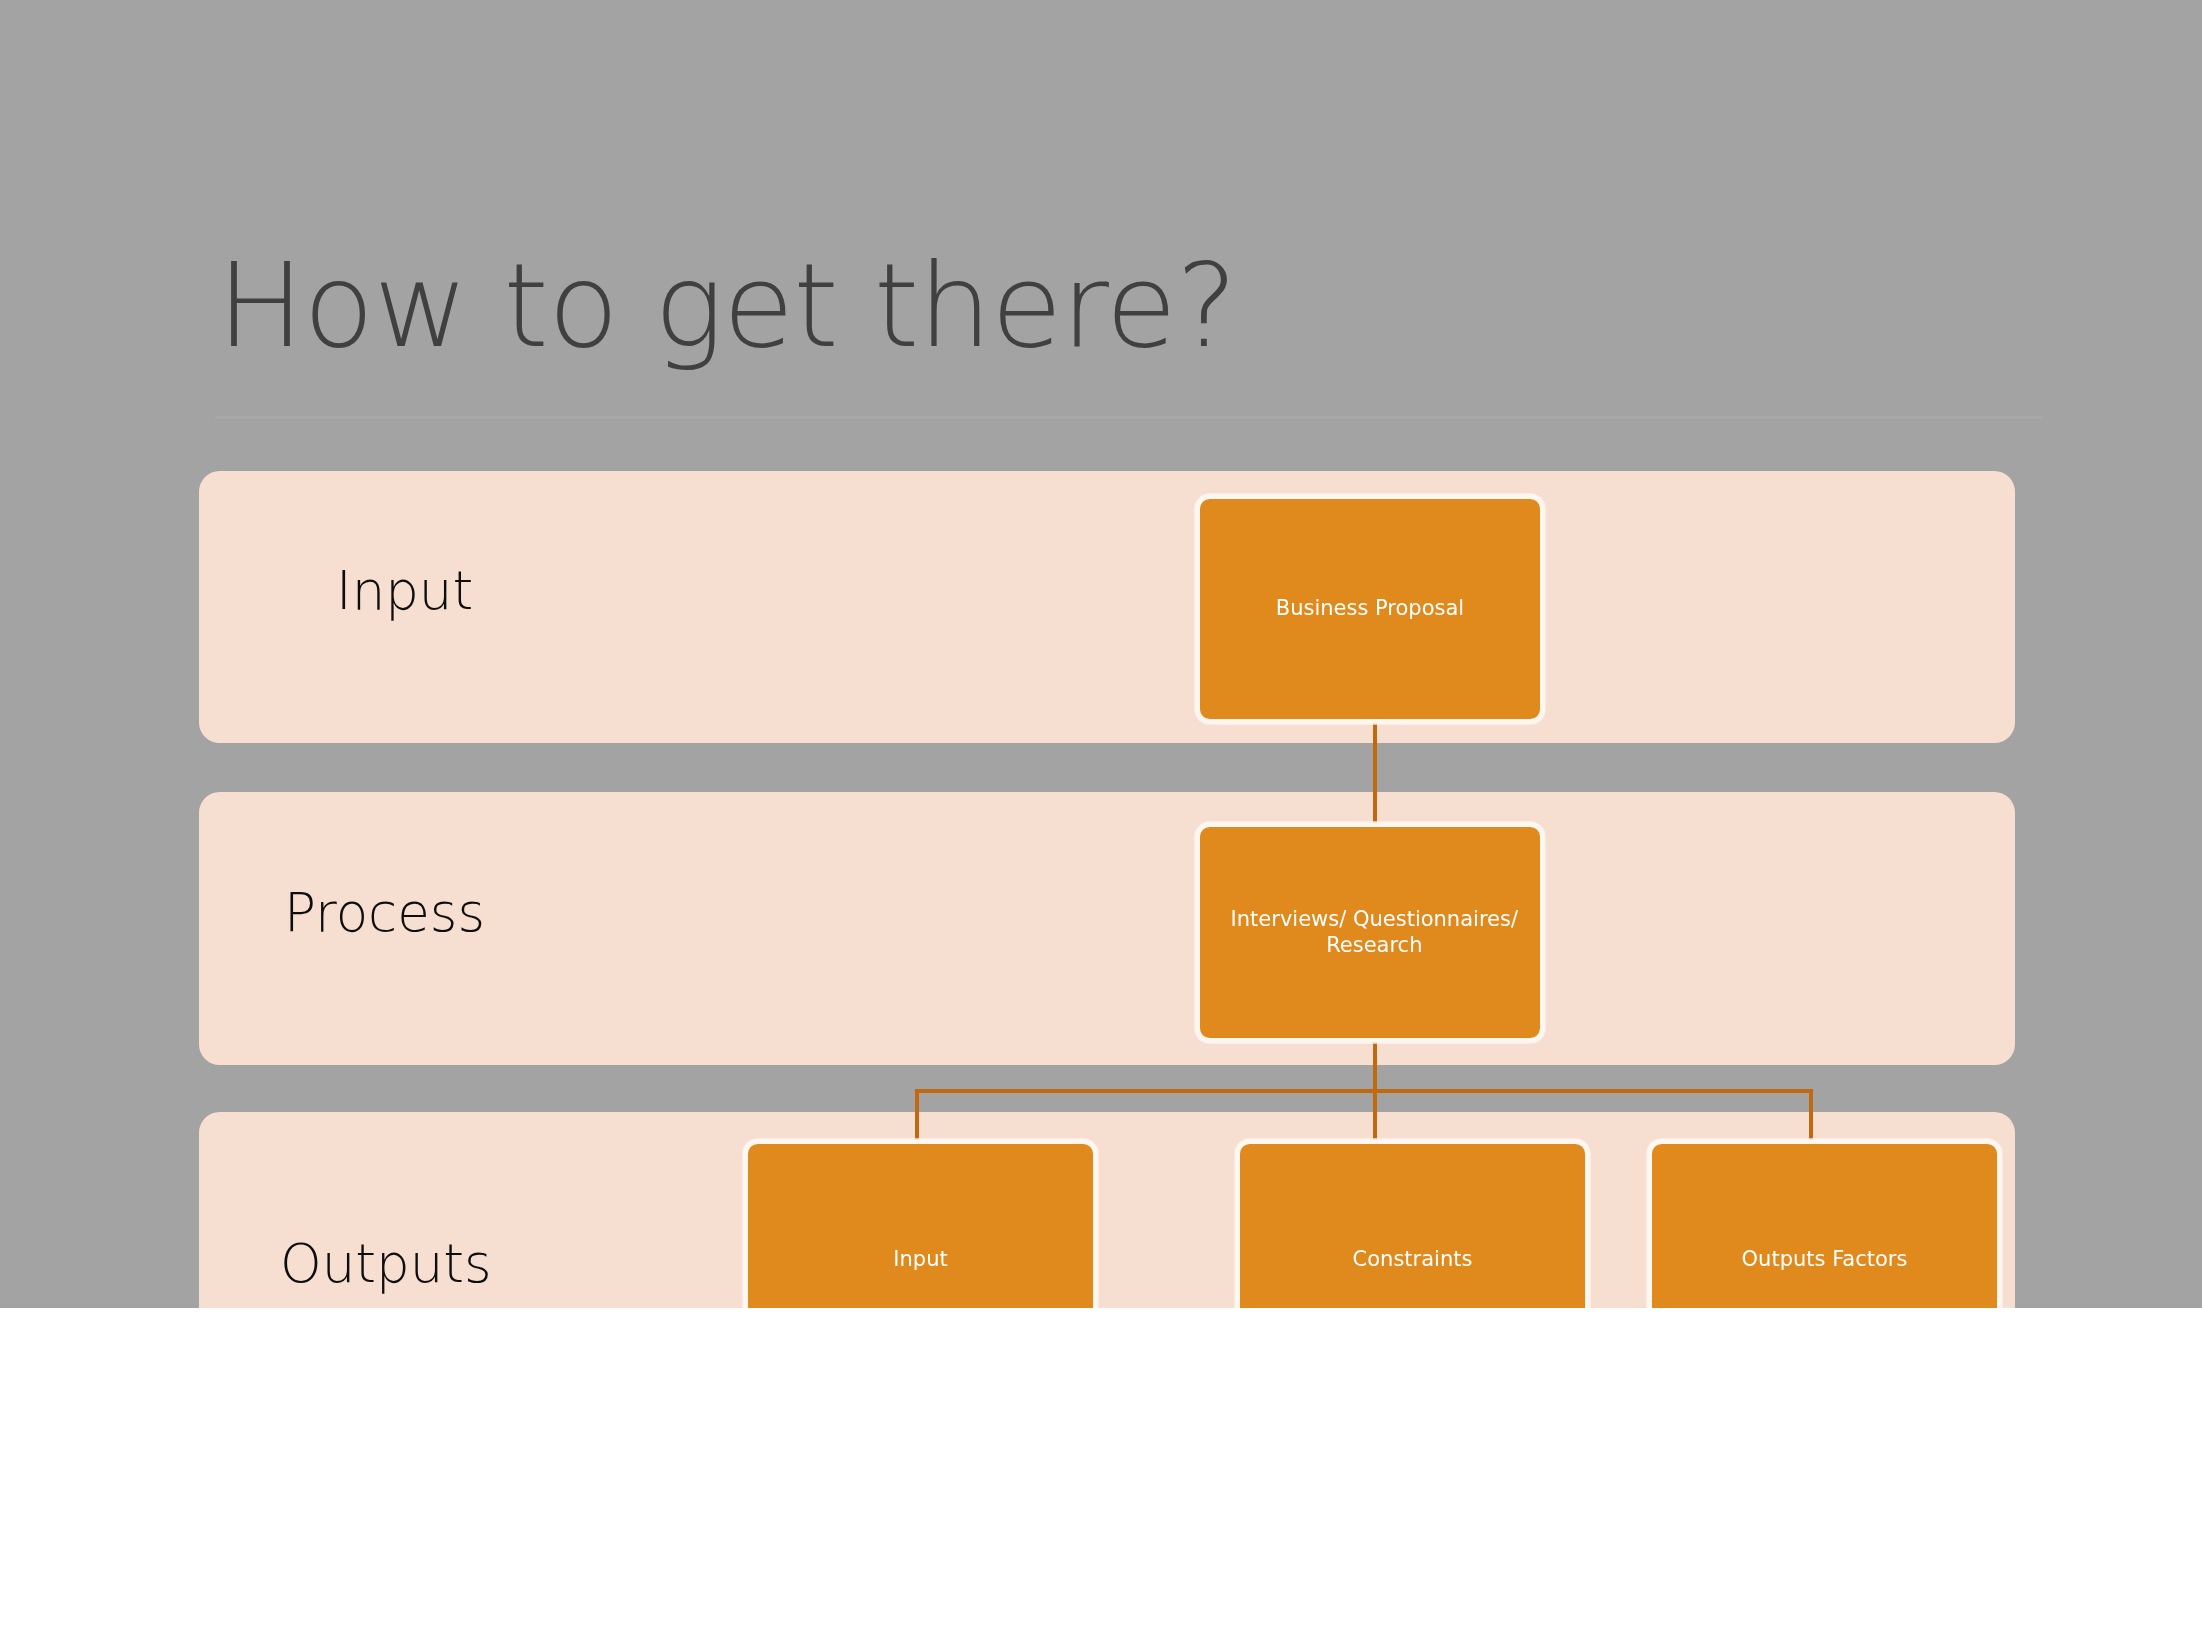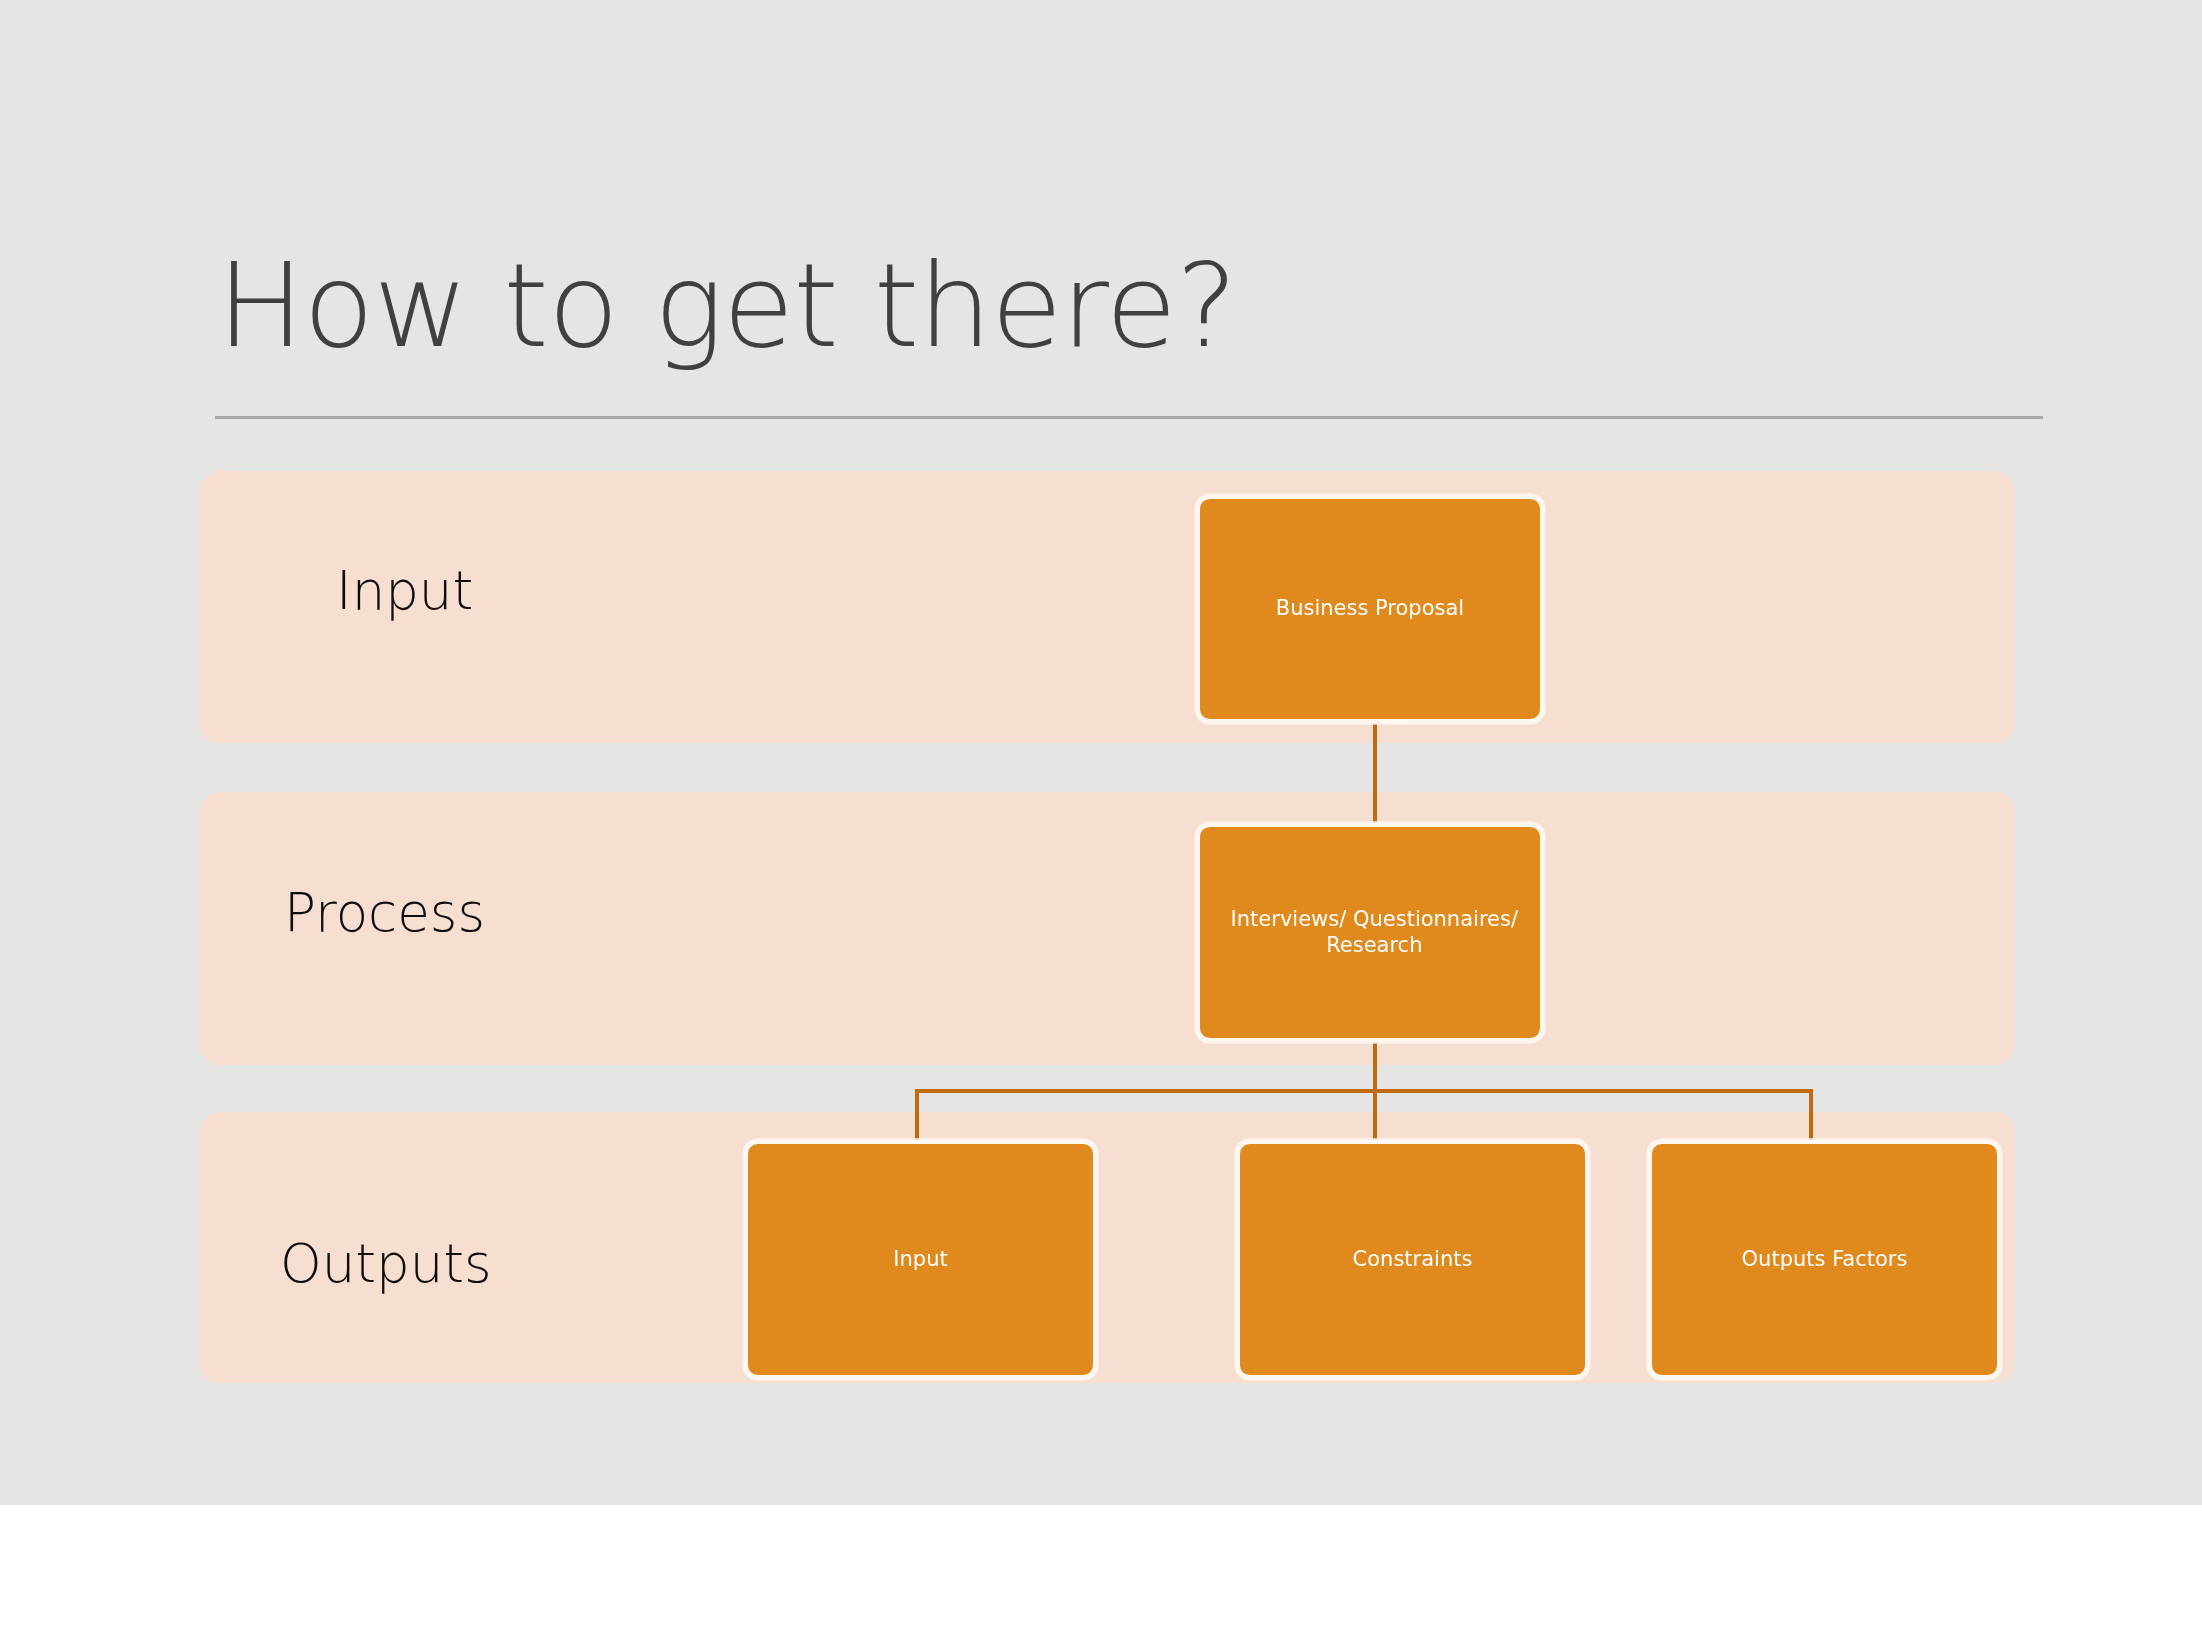--- a/index.html
+++ b/index.html
@@ -6,22 +6,22 @@
     margin: 0;
     padding: 0;
     background: #ffffff;
   }
   body {
     font-family: "Liberation Sans", sans-serif;
   }
   #slide {
     position: relative;
     width: 2203px;
-    height: 1505px;
-    background: #e5e5e5;
+    height: 1308px;
+    background: #a3a3a3;
     overflow: hidden;
   }
 
   
   #title {
     position: absolute;
     left: 217px;
     top: 248px;
     width: 1807px;
     font-family: "DejaVu Sans", sans-serif;

